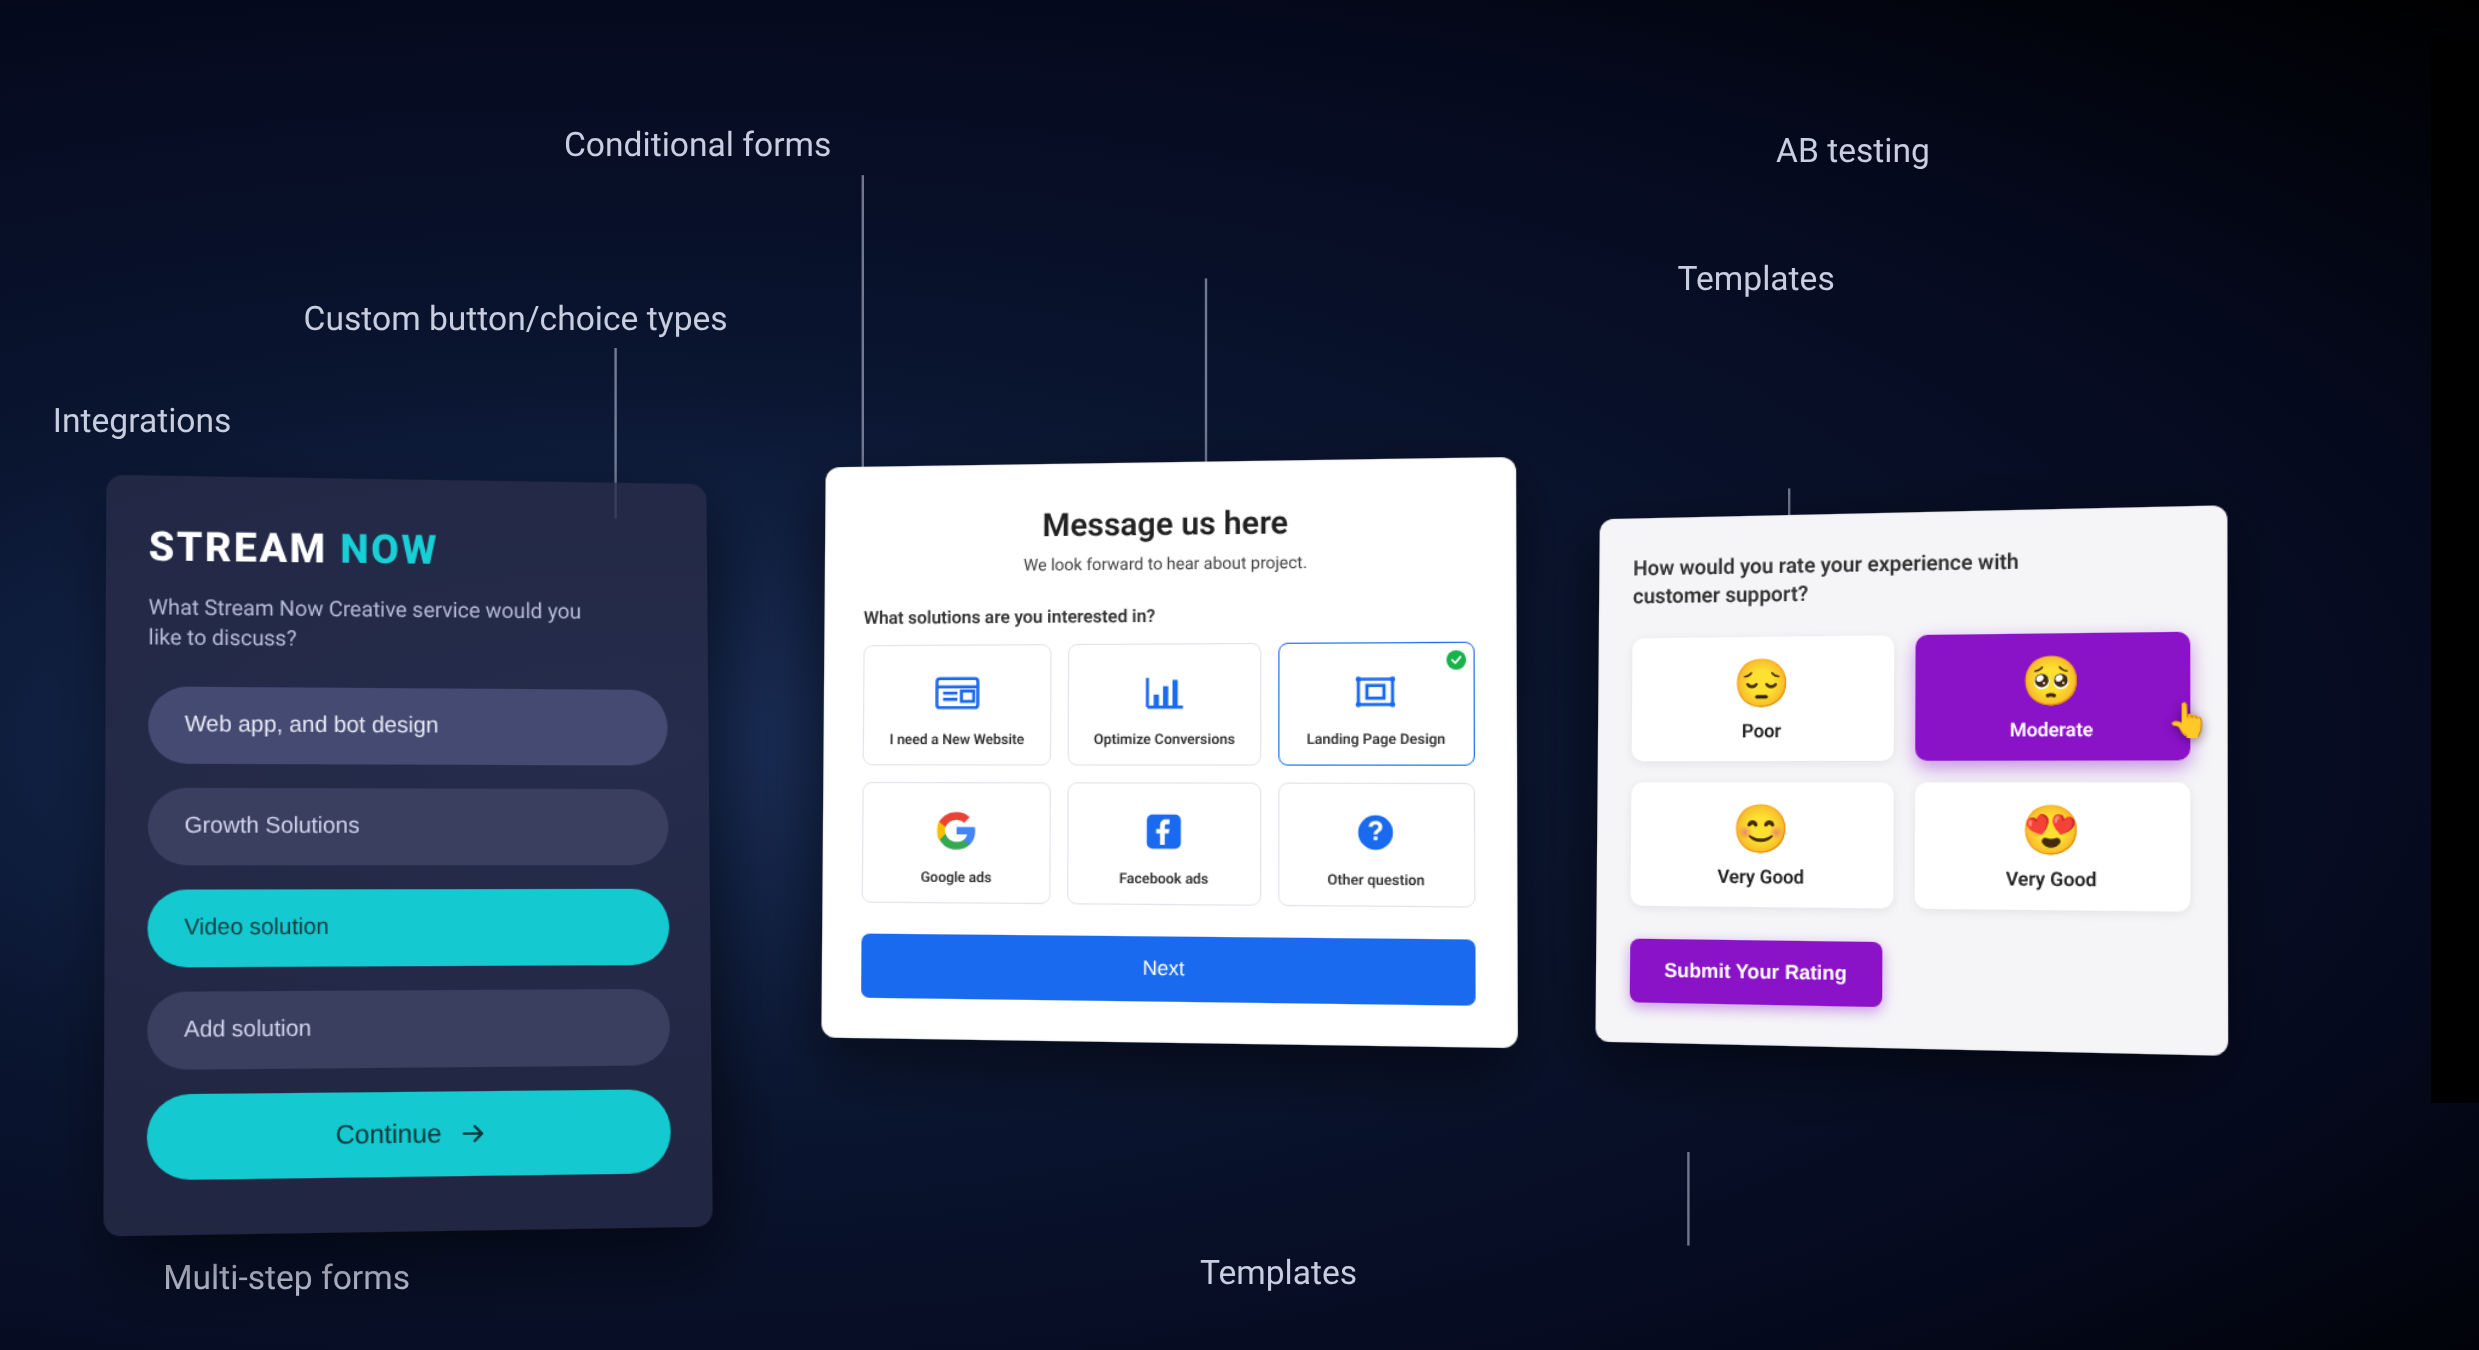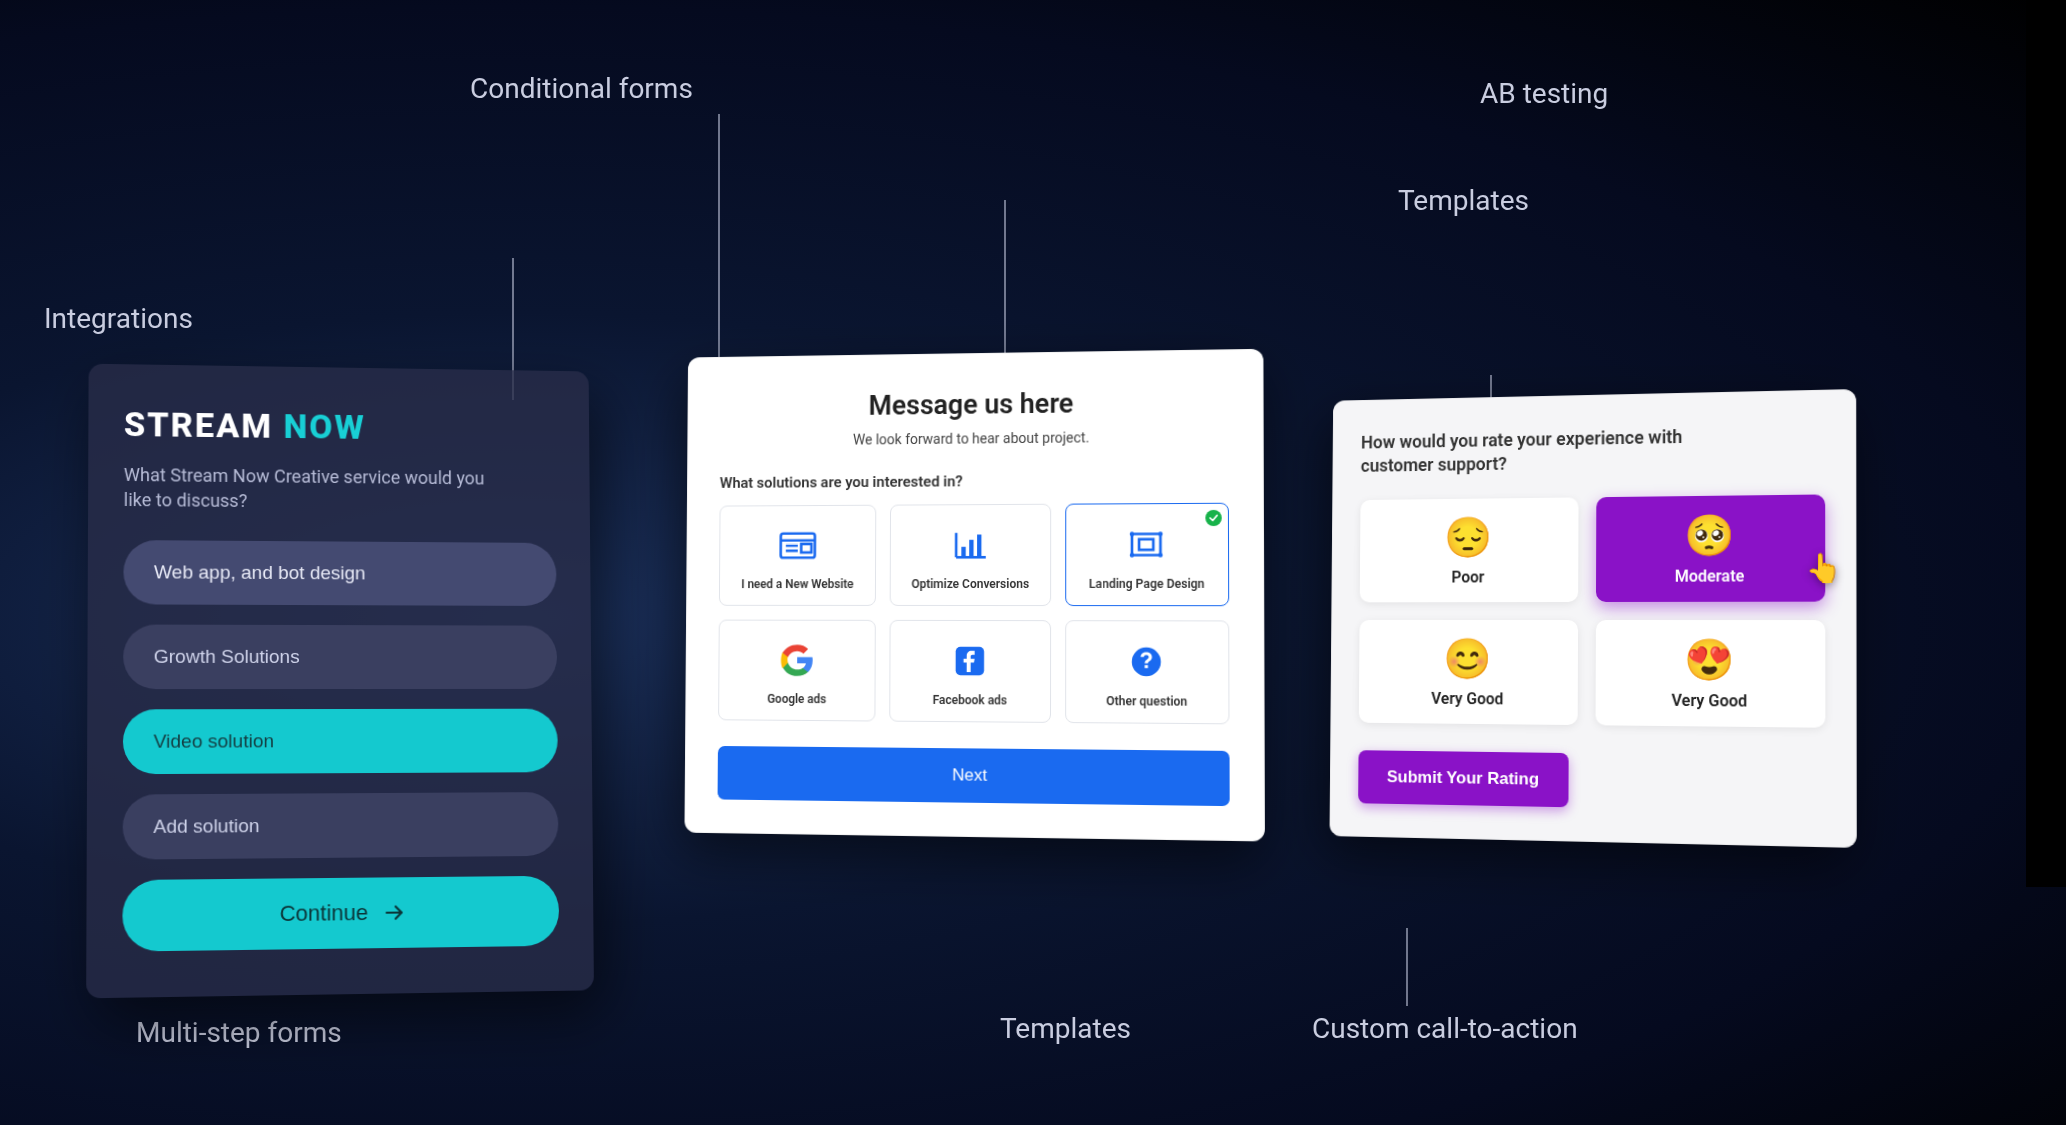--- a/index.html
+++ b/index.html
@@ -5,21 +5,21 @@
   * { box-sizing: border-box; margin: 0; padding: 0; }
   html, body { width: 100%; height: 100%; }
   body {
     font-family: -apple-system, BlinkMacSystemFont, "Segoe UI", Roboto, Arial, sans-serif;
     background: radial-gradient(ellipse at 25% 55%, #1a2f5a 0%, #0a1530 35%, #050a1f 70%, #000 100%);
     color: #cfd3e0;
     overflow: hidden;
     position: relative;
     min-height: 1125px;
   }
-  .stage { position: relative; width: 2066px; height: 887px; }
+  .stage { position: relative; width: 2066px; height: 887px; margin-top: 32px; }
   .right-black {
     position: absolute; right: 0; top: 0; width: 40px; height: 100%;
     background: #000;
   }
 
   
   .label {
     position: absolute;
     font-size: 28px;
     color: #c9cde0;
@@ -167,35 +167,35 @@
 </head>
 <body>
 
 <div class="stage">
 
   <div class="right-black"></div>
 
   <div class="label" style="left:470px; top:70px;">Conditional forms</div>
   <div class="connector" style="left:718px; top:114px; width:2px; height:258px;"></div>
 
+  <div class="label" style="left:253px; top:215px;">Custom button/choice types</div>
   <div class="connector" style="left:512px; top:258px; width:2px; height:142px;"></div>
 
   <div class="label" style="left:44px; top:300px;">Integrations</div>
 
   <div class="connector" style="left:1004px; top:200px; width:2px; height:168px;"></div>
 
   <div class="label" style="left:1480px; top:75px;">AB testing</div>
   <div class="label" style="left:1398px; top:182px;">Templates</div>
 
   <div class="connector" style="left:1490px; top:375px; width:2px; height:58px;"></div>
 
   <div class="label" style="left:136px; top:1014px;">Multi-step forms</div>
   <div class="label" style="left:1000px; top:1010px;">Templates</div>
 
-  <div class="label" style="left:1312px; top:1010px;">Custom call-to-action</div>
   <div class="connector" style="left:1406px; top:928px; width:2px; height:78px;"></div>
 
   <div class="cardA">
     <div class="brand">
       <span>STREAM </span><span class="accent">NOW</span>
     </div>
     <div class="question">What Stream Now Creative service would you like to discuss?</div>
     <div id="cardA-opts">
         <button class="opt lit"><span>Web app, and bot design</span></button>
         <button class="opt"><span>Growth Solutions</span></button>

